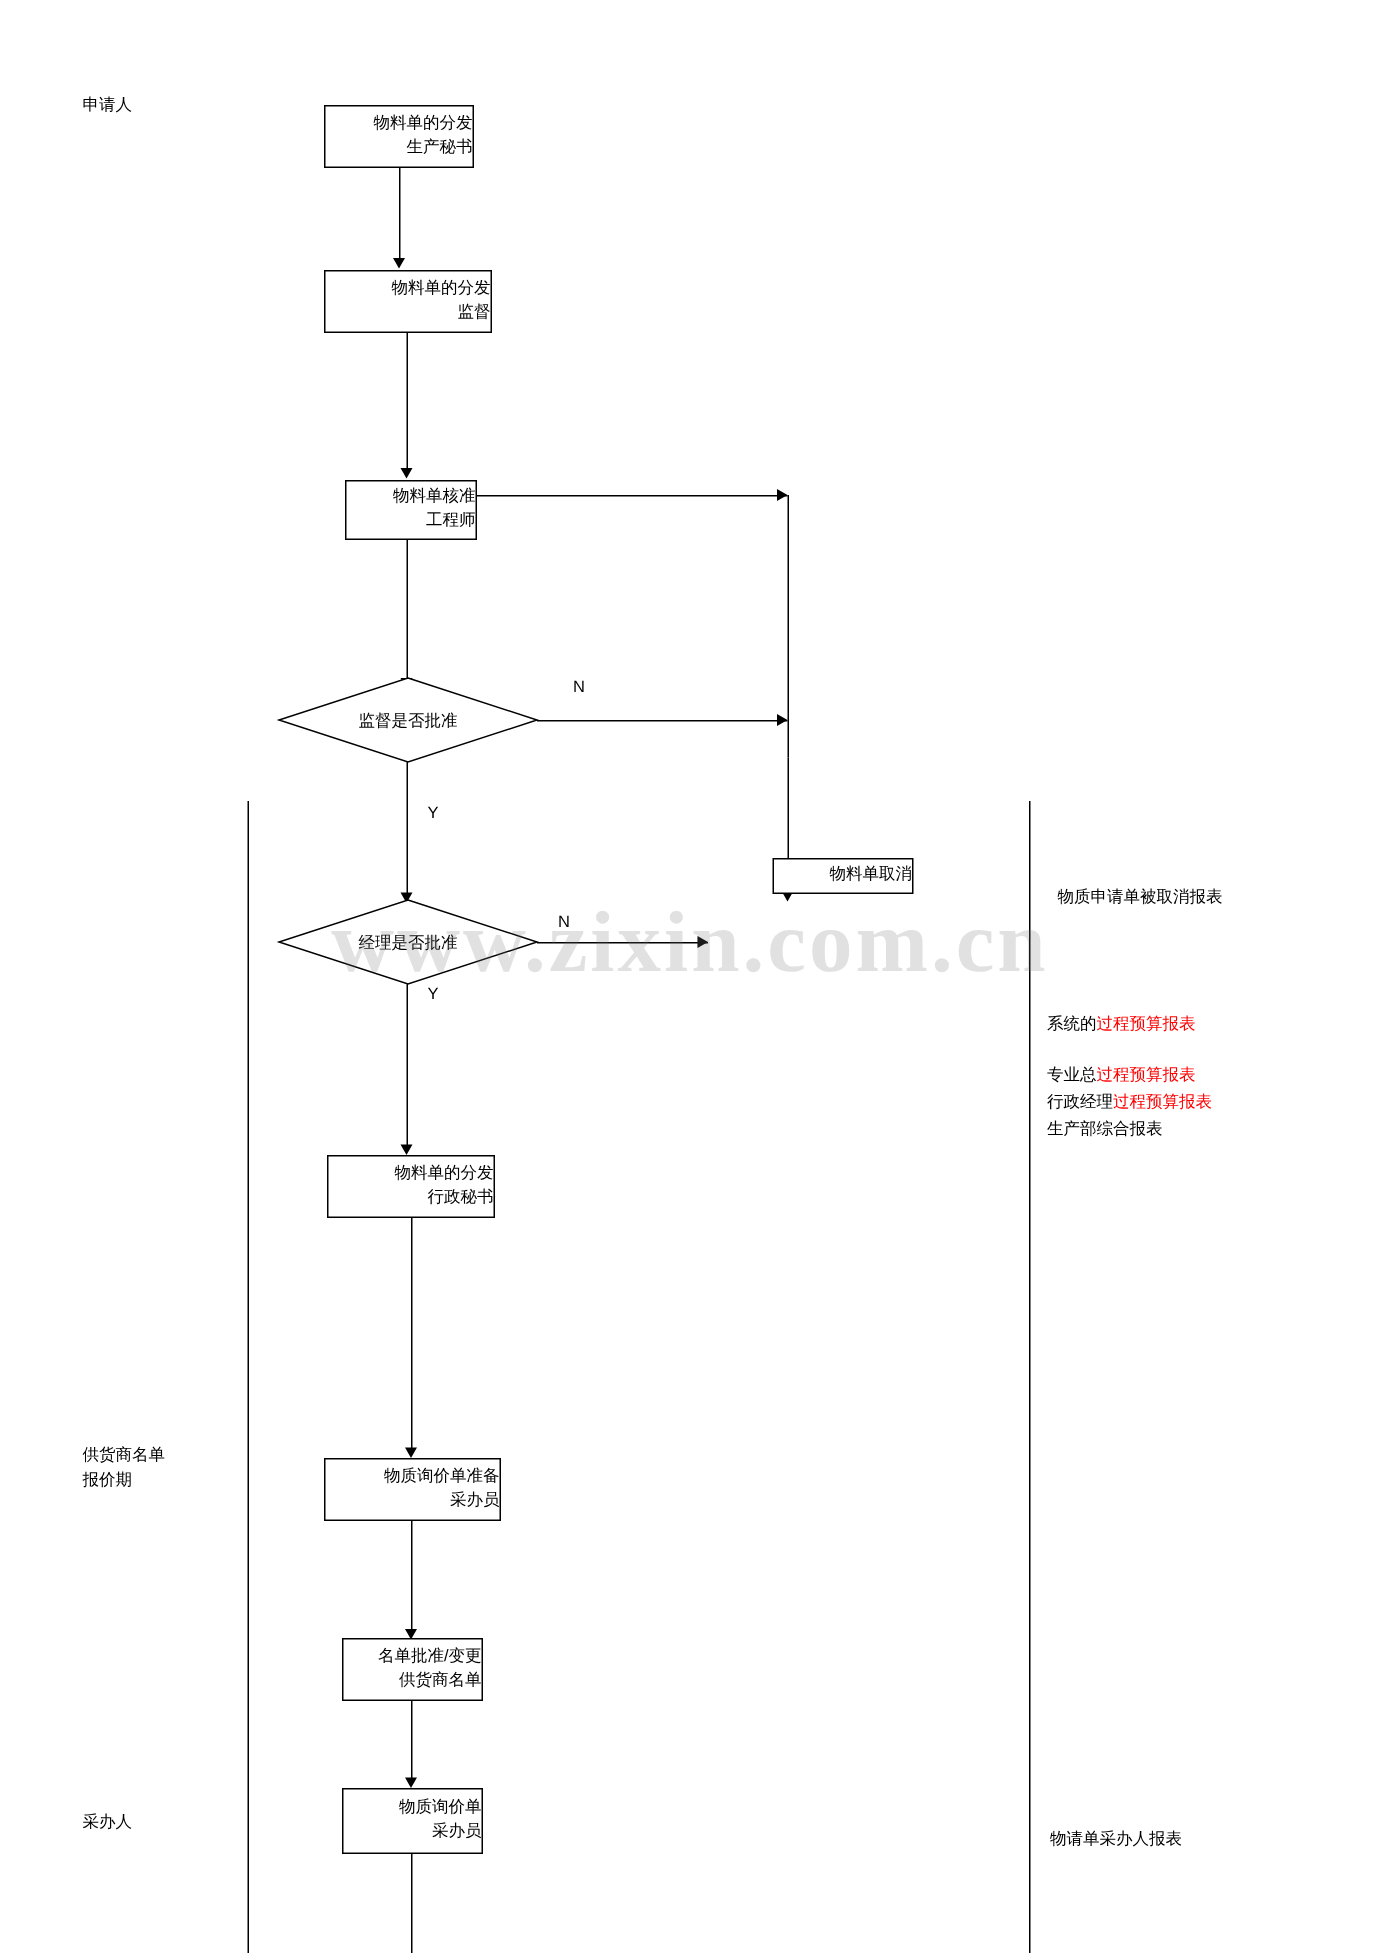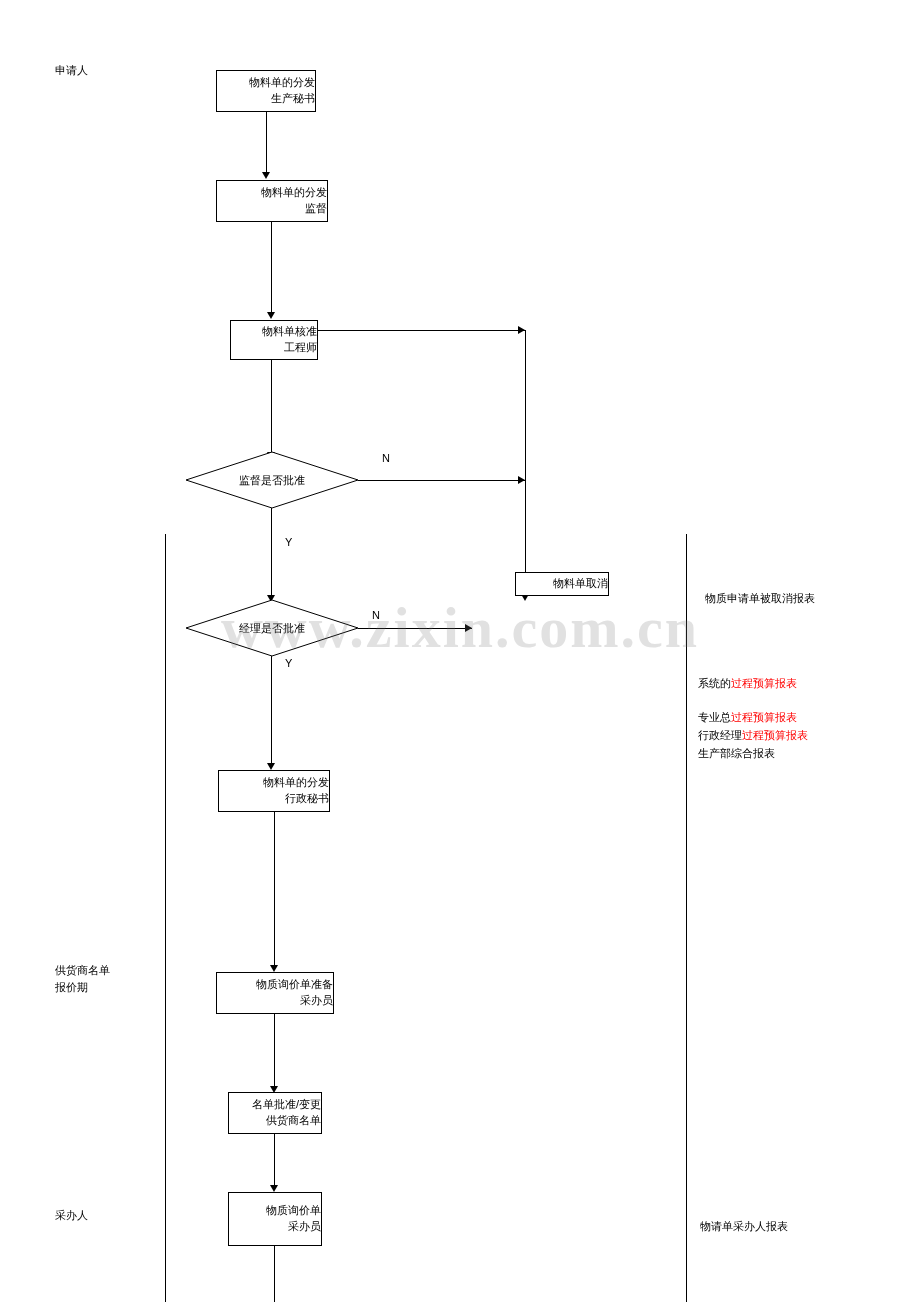--- a/index.html
+++ b/index.html
@@ -214,21 +214,21 @@
   <div class="arrow-down" style="left:270px; top:1086px;"></div>
 
   <div class="node" style="left:228px; top:1092px; width:94px; height:42px;">
     <span class="l1">名单批准/变更</span>
     <span class="l2">供货商名单</span>
   </div>
 
   <div class="conn conn-v" style="left:274px; top:1134px; height:54px;"></div>
   <div class="arrow-down" style="left:270px; top:1185px;"></div>
 
-  <div class="node" style="left:228px; top:1192px; width:94px; height:54px;">
+  <div class="node" style="left:228px; top:1192px; width:94px; height:44px;">
     <span class="l1">物质询价单</span>
     <span class="l2">采办员</span>
   </div>
 
   <div class="conn conn-v" style="left:274px; top:1234px; height:68px;"></div>
 
   <div class="report" style="left:705px; top:590px;">物质申请单被取消报表</div>
 
   <div class="report" style="left:698px; top:675px;">
     <span>系统的</span><span class="hl">过程预算报表</span>

